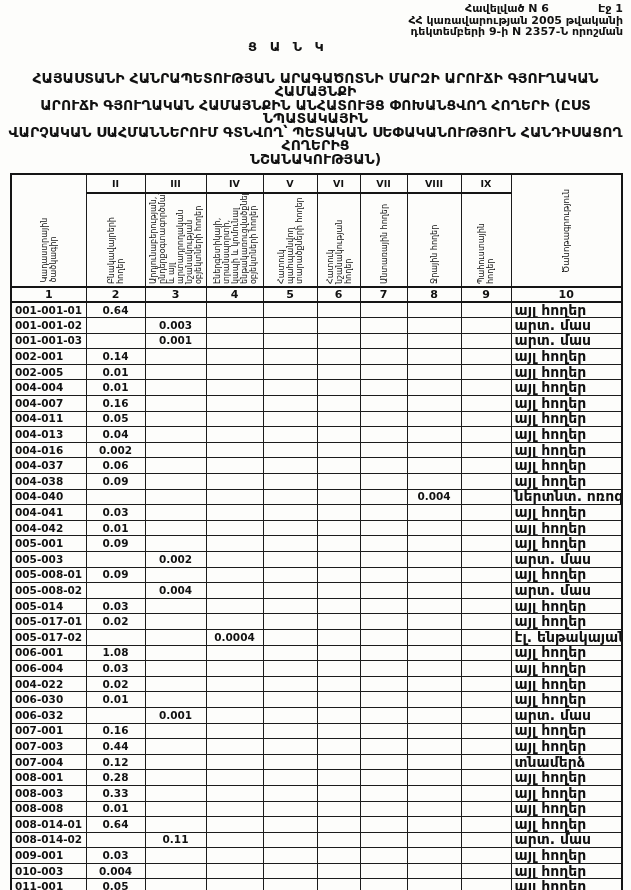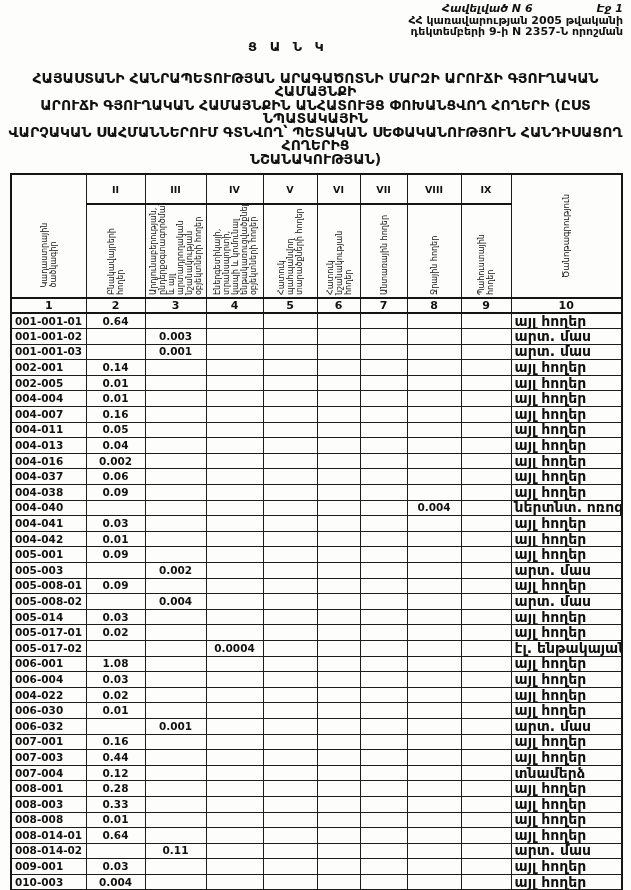--- a/index.html
+++ b/index.html
@@ -4,37 +4,37 @@
 <style>
   * { margin:0; padding:0; box-sizing:border-box; }
   html,body { background:#e8e8e8; }
   body { width:631px; height:890px; overflow:hidden; margin:0 auto;
          font-family:"DejaVu Sans", sans-serif; color:#121212; }
   .page { width:631px; height:890px; background:#fdfdfb; position:relative; padding-top:3px; }
 
   
   .doc-header { text-align:right; padding-right:8px; font-weight:bold;
                 font-size:11px; line-height:11.5px; }
-  .doc-header .l1 { display:flex; justify-content:flex-end; align-items:baseline; gap:16px;font-style:italic; }
+  .doc-header .l1 { display:flex; justify-content:flex-end; align-items:baseline; gap:1px; }
   .doc-header .appendix { margin-right:48px; }
   .doc-header .pagenum { }
 
   .list-label { text-align:center; font-weight:bold; font-size:13px;
                 letter-spacing:4px; margin-top:1px; margin-left:-55px; }
 
   .doc-title { text-align:center; font-weight:bold; font-size:14px;
                line-height:13.5px; margin-top:18px; padding:0 4px; }
 
   
   table { border-collapse:collapse; table-layout:fixed; width:611px;
           margin-left:10px; margin-top:7px; }
   th, td { border:1px solid #1c1c1c; overflow:hidden; }
   table { border:2px solid #151515; }
 
-  tr.roman-row th { height:30px; font-size:9.5px; font-weight:bold;
+  tr.roman-row th { height:19px; font-size:9.5px; font-weight:bold;
                     text-align:center; vertical-align:middle;
                     border-bottom:2px solid #151515; }
   tr.label-row th, th.tall { vertical-align:middle; }
   th.vh { height:94px; position:relative; font-weight:normal; }
   th.vh .rot { position:absolute; left:50%; top:50%; width:88px;
                transform:translate(-50%,-50%) rotate(-90deg);
                font-size:8px; line-height:9px; text-align:left; font-weight:normal; }
   th.tall { height:109px; }
   th.tall .rot { width:103px; }
   th.tall .rot.ctr { text-align:center; font-size:8.5px; }

